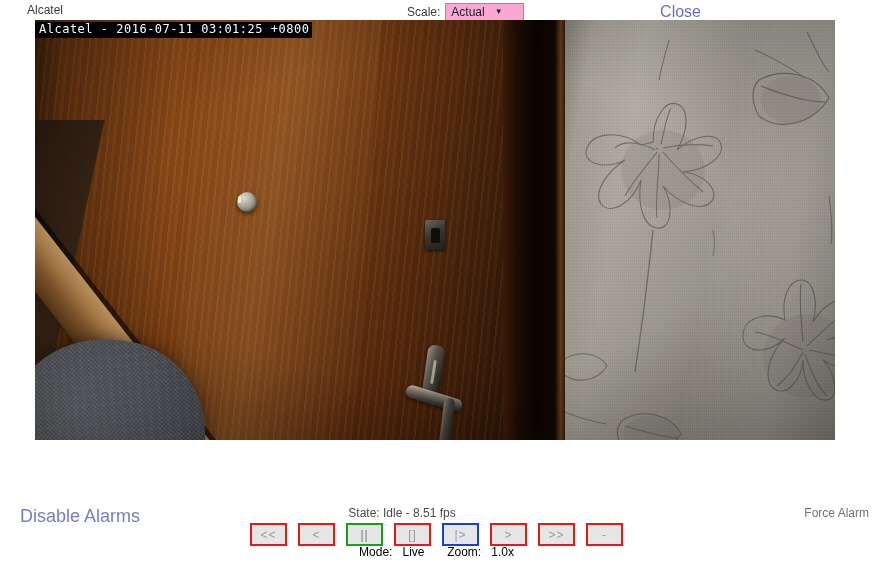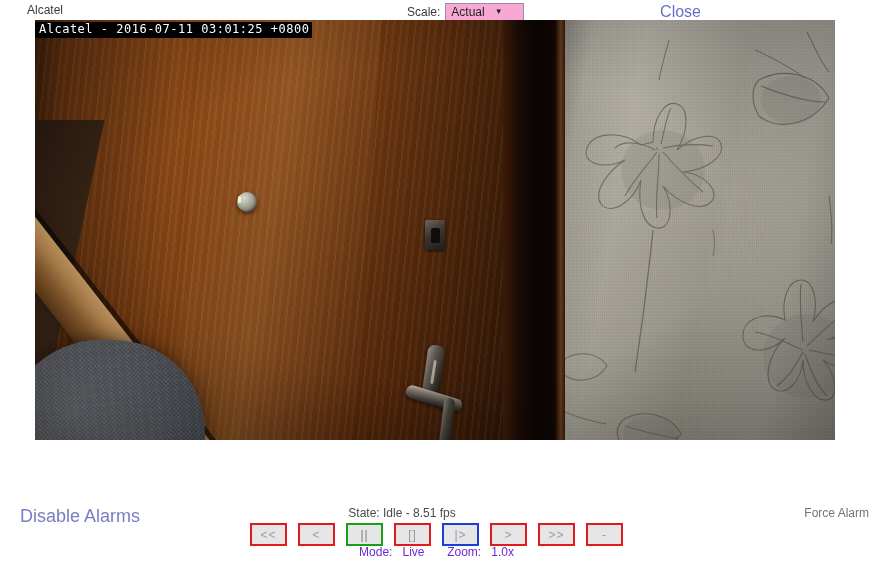--- a/index.html
+++ b/index.html
@@ -330,21 +330,21 @@
   }
   .ctl-btn.green { border-color: #1a9e1a; color: #7a7a7a; }
   .ctl-btn.blue  { border-color: #1a3fd4; color: #8e9ab5; }
 
   .mode-row {
     position: absolute;
     left: 0; top: 545px;
     width: 873px;
     text-align: center;
     font-size: 12px;
-    color: #6d28d9;
+    color: #000000;
   }
   .mode-row .sp { display: inline-block; width: 16px; }
 
   
   .events-table {
     position: absolute;
     left: 0; top: 560px;
     width: 873px;
     border-collapse: collapse;
   }

